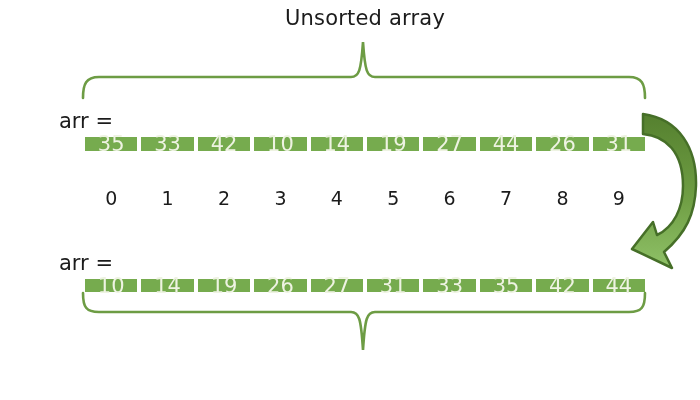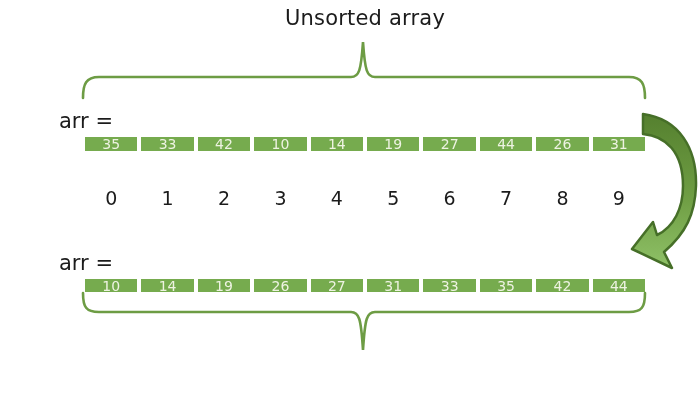--- a/index.html
+++ b/index.html
@@ -21,21 +21,21 @@
   .arr-label.bottom{top:251px;}
   .row{
     position:absolute;left:85px;width:560px;display:flex;gap:4px;
   }
   .row.cells-top{top:93px;height:58px;}
   .row.cells-bottom{top:235px;height:57px;}
   .row.indices{top:186px;height:24px;}
   .cell{
     flex:1 1 0;display:flex;align-items:center;justify-content:center;
     background:var(--cell,#76ab4e);color:var(--cellText,#eef3e2);
-    font-size:14px;
+    font-size:21px;
     margin-top:44px;
   }
   .index{
     flex:1 1 0;display:flex;align-items:center;justify-content:center;
     font-size:19px;color:#1b1b1b;
   }
   .overlay{position:absolute;left:0;top:0;width:700px;height:400px;pointer-events:none;}
   .brace{fill:none;stroke:var(--brace,#6d9c44);stroke-width:2.6;stroke-linecap:round;}
 </style>
 </head>

